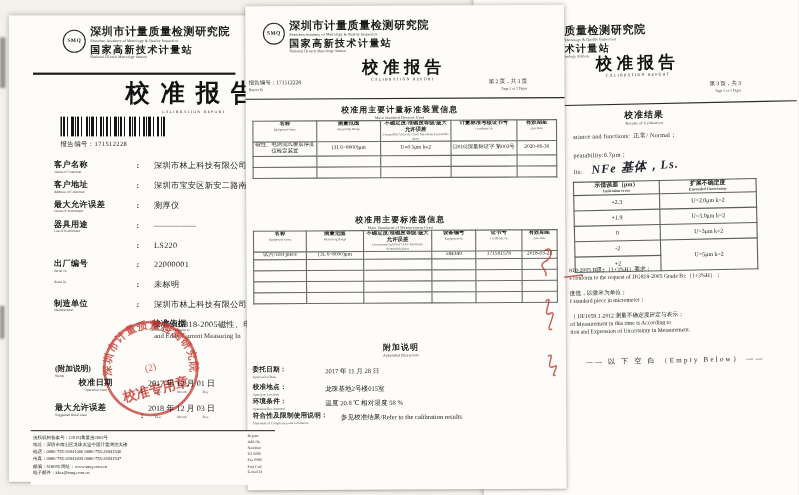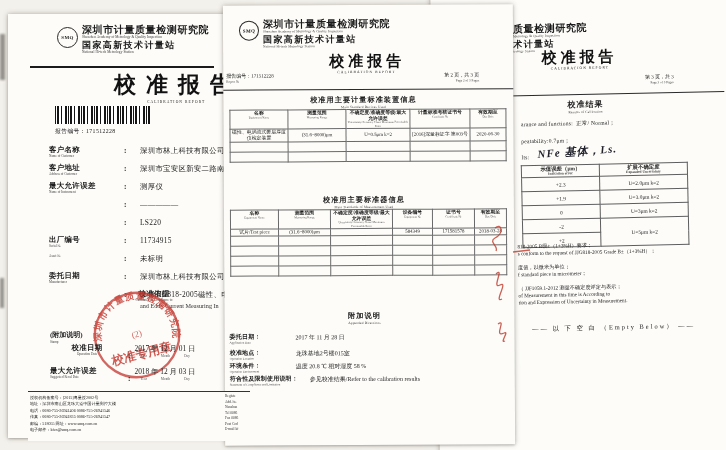--- a/index.html
+++ b/index.html
@@ -102,40 +102,41 @@
       <span><span class="f-cn">客户地址</span><span class="f-en">Address of Customer</span></span>
       <span class="f-colon">:</span>
       <span class="f-val">深圳市宝安区新安二路南天辉高新</span>
     </div>
     <div class="f-row" style="top:168px;">
       <span><span class="f-cn">最大允许误差</span><span class="f-en">Name of Instrument</span></span>
       <span class="f-colon">:</span>
       <span class="f-val">测厚仪</span>
     </div>
     <div class="f-row" style="top:186px;">
+      <span><span class="f-cn">器具用途</span><span class="f-en">Use of Instrument</span></span>
       <span class="f-colon">:</span>
       <span class="f-val">—————</span>
     </div>
     <div class="f-row" style="top:204px;text-align:right;">
       <span><span class="f-cn">型号/规格</span><span class="f-en">Type/Specification</span></span>
       <span class="f-colon">:</span>
       <span class="f-val">LS220</span>
     </div>
     <div class="f-row" style="top:222px;">
       <span><span class="f-cn">出厂编号</span><span class="f-en">Serial №</span></span>
       <span class="f-colon">:</span>
-      <span class="f-val">11734915</span>
+      <span class="f-val">22000001</span>
     </div>
     <div class="f-row" style="top:240px;">
       <span><span class="f-en">Asset №</span></span>
       <span class="f-colon">:</span>
       <span class="f-val">未标明</span>
     </div>
     <div class="f-row" style="top:258px;">
-      <span><span class="f-cn">委托日期</span><span class="f-en">Manufacturer</span></span>
+      <span><span class="f-cn">制造单位</span><span class="f-en">Manufacturer</span></span>
       <span class="f-colon">:</span>
       <span class="f-val">深圳市林上科技有限公司</span>
     </div>
     <div class="f-row" style="top:276px;text-align:center;">
       <span><span class="f-cn">校准依据</span><span class="f-en">Calibrated in Accordance to</span></span>
       <span class="f-colon">:</span>
       <span class="f-val">参考JJG818-2005磁性、电涡流式</span>
     </div>
     <div class="abs nw" style="left:132px;top:288px;font-size:6.2px;color:#333;">and Eddy Current Measuring In</div>
 

